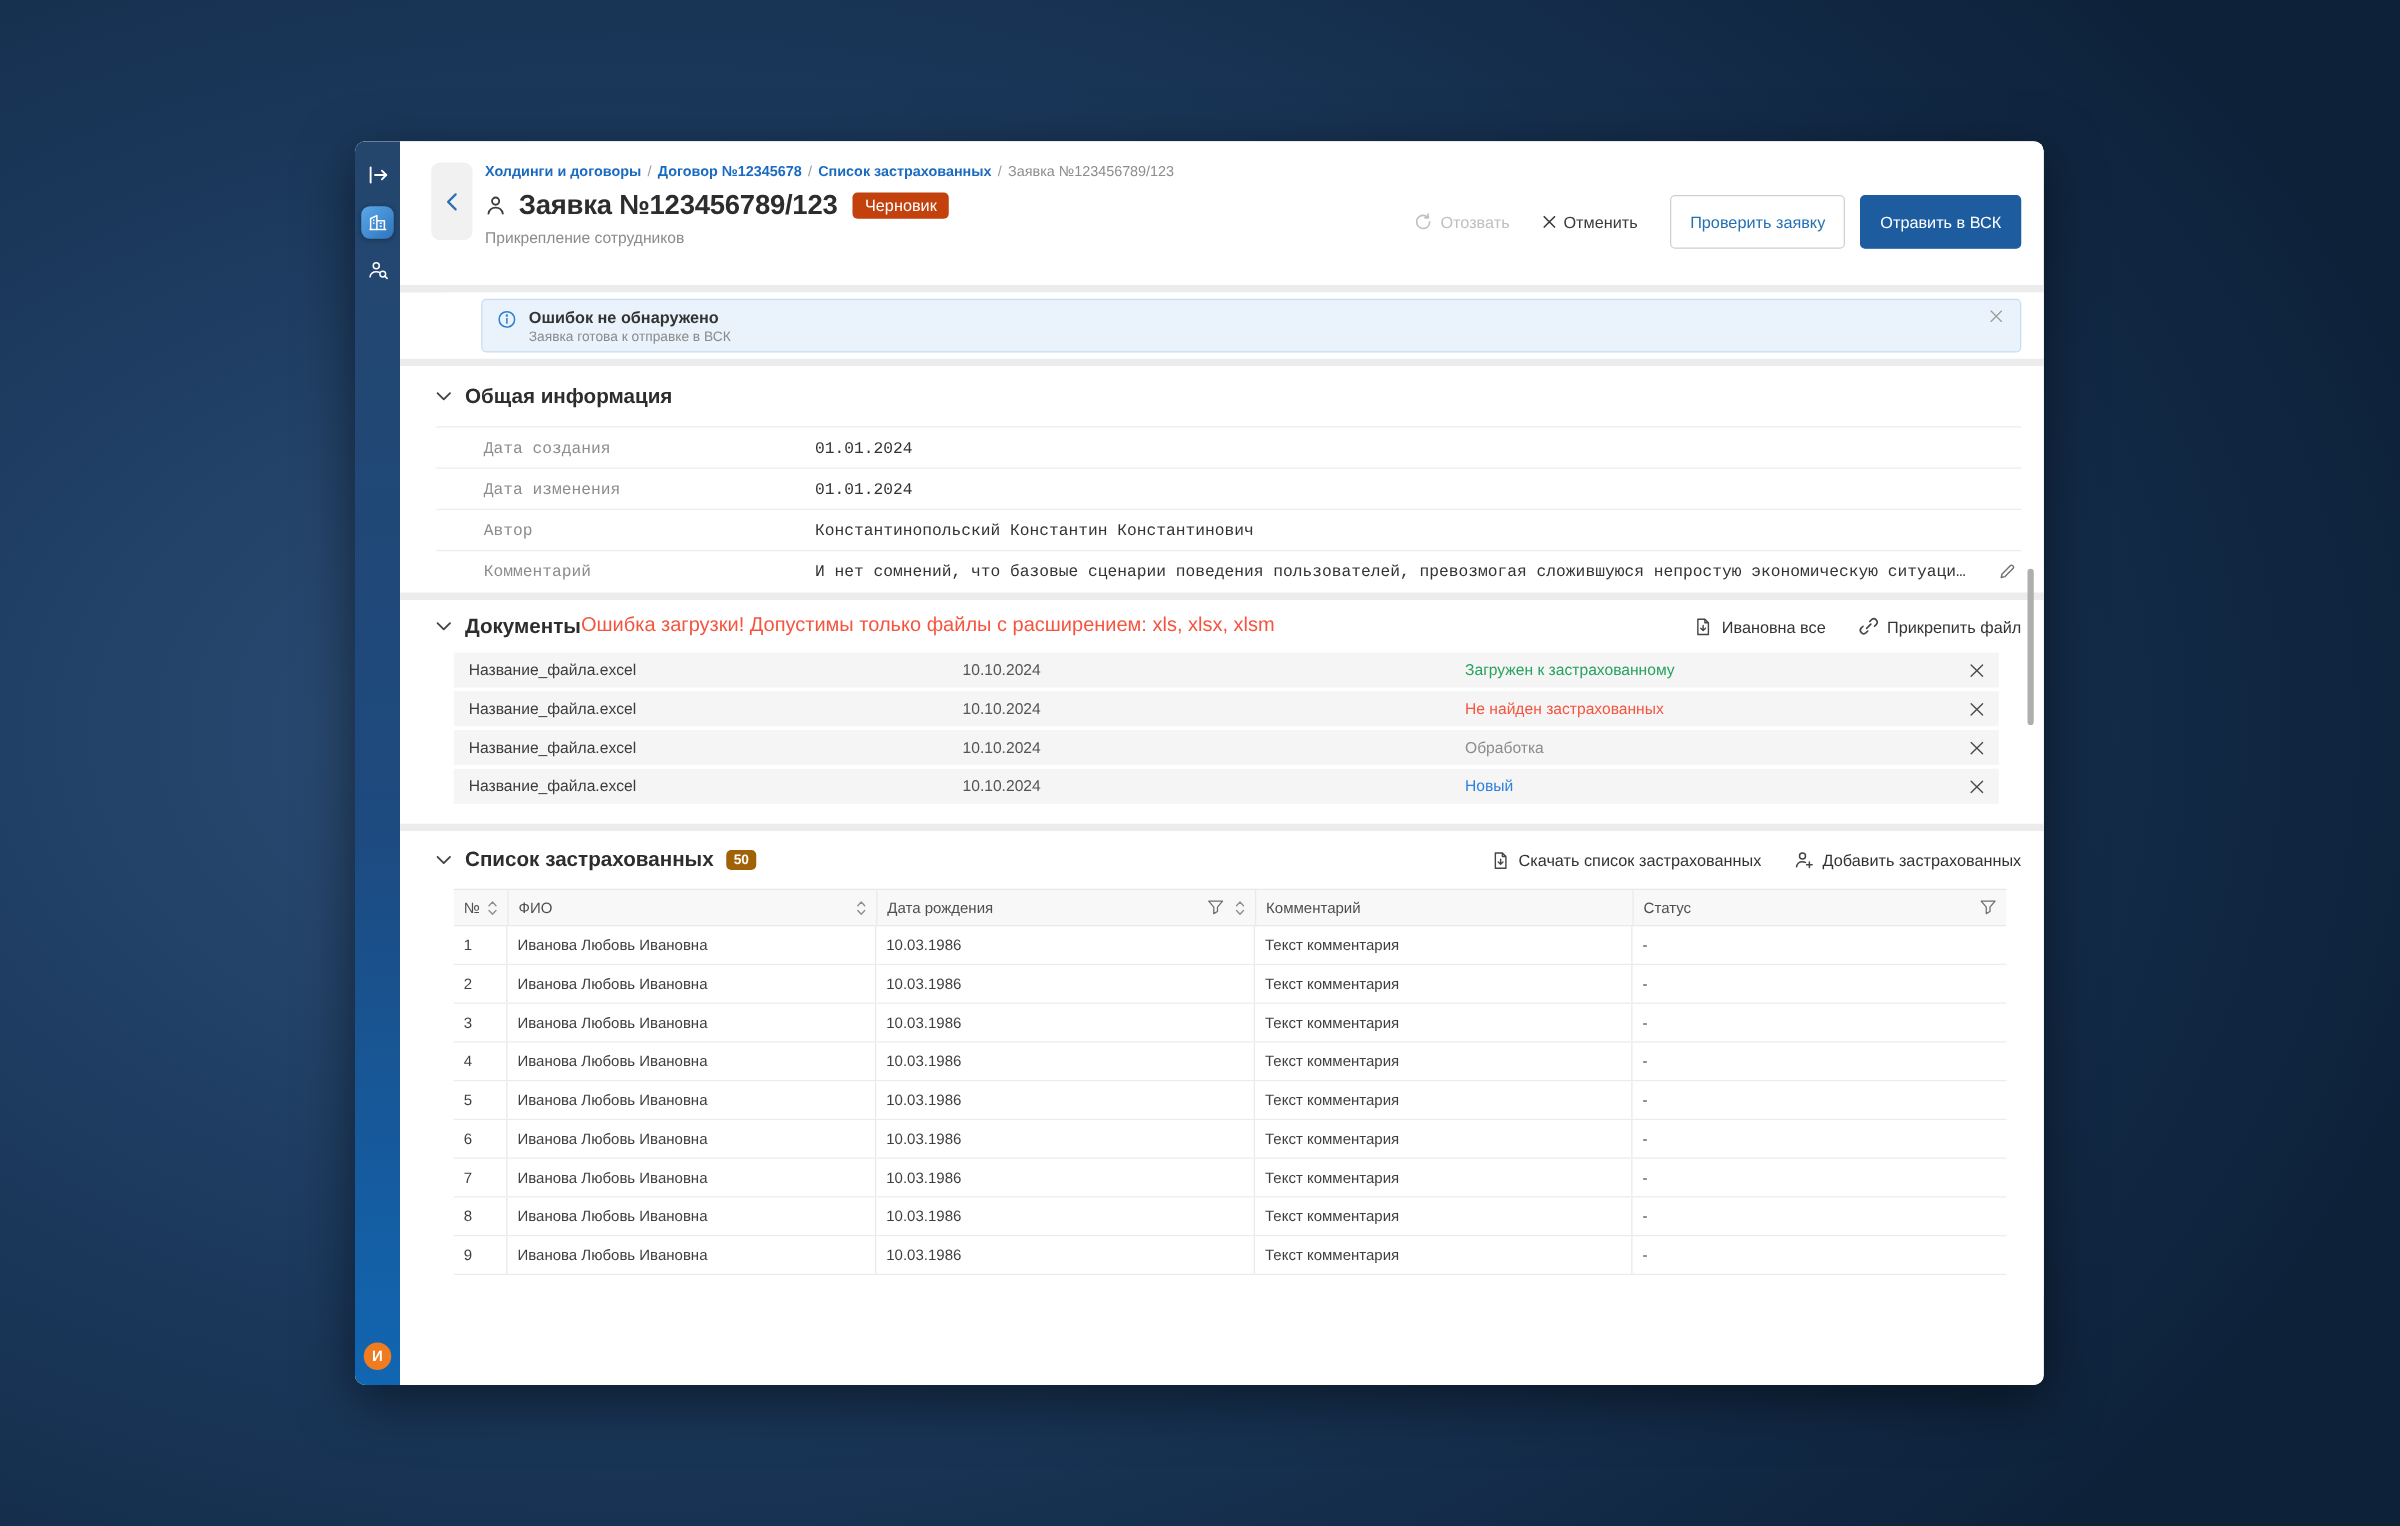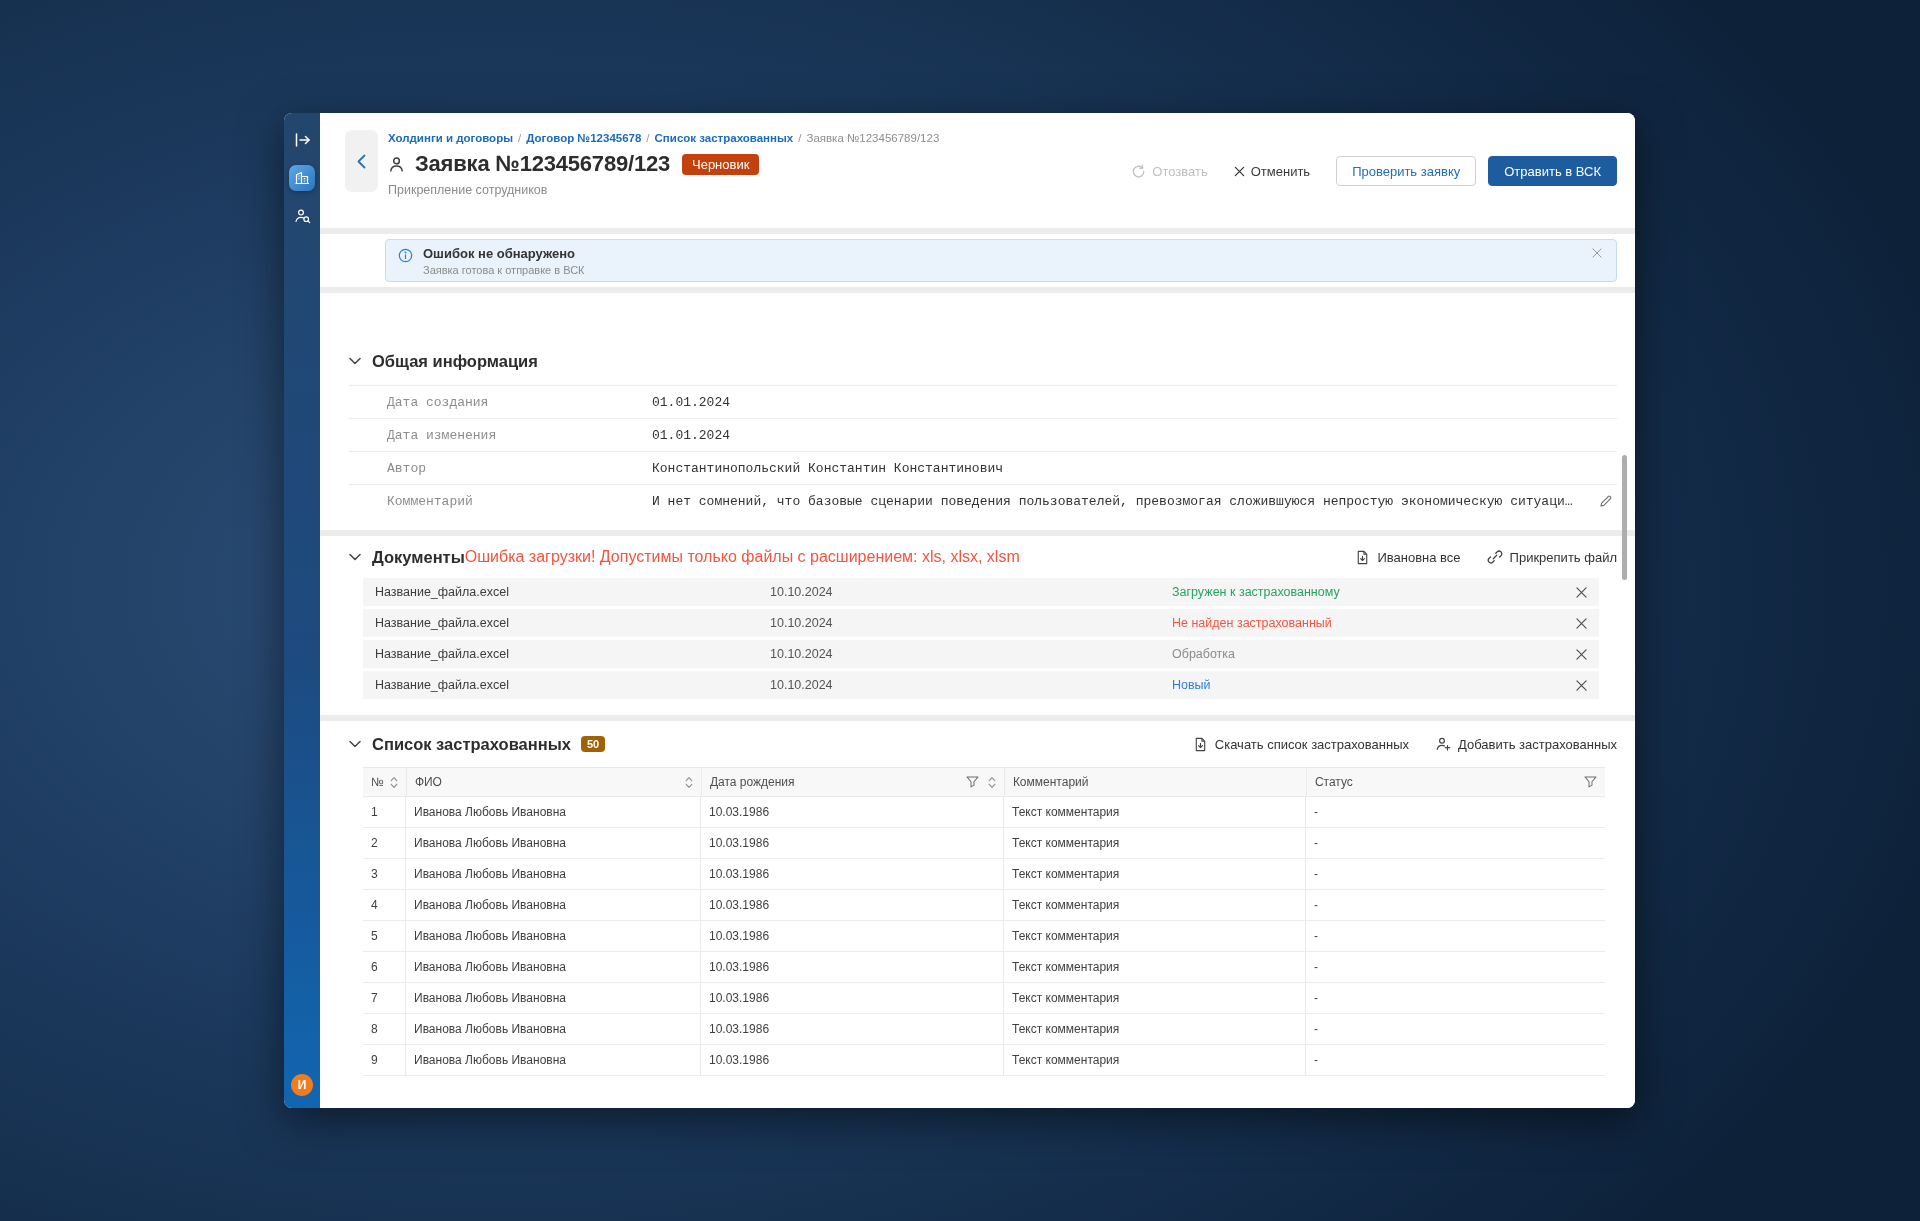--- a/index.html
+++ b/index.html
@@ -35,42 +35,42 @@
   .crumb-sep{color:#9a9a9a;}
   .title-row{display:flex;align-items:center;margin-top:6px;}
   .person-icon{display:flex;color:#3c3c3c;}
   h1{margin:0 0 0 10px;font-size:22px;font-weight:700;color:#2d2d2d;letter-spacing:-.2px;}
   .badge-draft{margin-left:12px;background:#c2410c;color:#fff;font-size:13px;padding:3px 10px;border-radius:4px;}
   .subtitle{margin-top:6px;font-size:12.5px;color:#8b8b8b;}
   .header-actions{position:absolute;right:18px;top:43px;display:flex;align-items:center;}
   .txt-btn{display:flex;align-items:center;gap:6px;font-size:13px;color:#3a3a3a;cursor:pointer;}
   .txt-btn.disabled{color:#bfbfbf;cursor:default;}
   .header-actions > * + *{margin-left:26px;}
-  .btn{height:30px;border-radius:4px;font-size:13px;padding:0 15px;cursor:pointer;font-family:inherit;}
+  .btn{height:43px;border-radius:4px;font-size:13px;padding:0 15px;cursor:pointer;font-family:inherit;}
   .btn.outline{background:#fff;border:1px solid #cfcfcf;color:#2470b3;}
   .btn.primary{background:#1d5c9f;border:1px solid #1d5c9f;color:#fff;margin-left:12px;}
   
   .card{background:#fff;padding:0 18px 0 29px;}
   .card-head{display:flex;align-items:center;height:48px;}
   .chev{display:flex;color:#444;margin-right:11px;cursor:pointer;}
   .card-title{font-size:16.5px;font-weight:700;color:#2d2d2d;}
   .head-actions{margin-left:auto;display:flex;align-items:center;gap:26px;}
   .head-action{display:flex;align-items:center;gap:7px;font-size:13px;color:#333;cursor:pointer;}
   .head-action svg{color:#444;}
   
   .banner-card{height:53px;box-sizing:border-box;padding-top:5px;margin-left:36px;}
   .banner{position:relative;height:43px;box-sizing:border-box;background:#eaf3fc;border:1px solid #c5ddf2;border-radius:4px;
     display:flex;padding:6px 12px;gap:10px;}
   .info-icon{color:#2d7fd3;margin-top:2px;display:flex;}
   .banner-title{font-size:13px;font-weight:700;color:#333;}
   .banner-sub{font-size:11px;color:#8b8b8b;margin-top:3px;}
   .banner-close{position:absolute;right:14px;top:8px;color:#9a9a9a;cursor:pointer;display:flex;}
   
   .general-card .card-head{border-bottom:1px solid #ececec;}
-  .general-card{padding-bottom:12px;margin-top:44px;}
+  .general-card{}
   .info-row{display:flex;align-items:center;height:33px;box-sizing:border-box;border-bottom:1px solid #ececec;padding-left:38px;font-family:Liberation Mono, monospace;}
   .info-row:last-child{border-bottom:none;}
   .info-label{flex:0 0 265px;font-size:13px;color:#8c8c8c;}
   .info-value{flex:1;font-size:13px;color:#333;white-space:nowrap;overflow:hidden;text-overflow:ellipsis;}
   .info-edit{flex:0 0 34px;display:flex;justify-content:flex-end;padding-right:4px;color:#707070;cursor:pointer;}
   
   .docs-card .card-head{height:42px;}
   .docs-error{font-size:16px;color:#f5543f;}
   .doc-rows{margin:0 18px 16px 14px;}
   .doc-row{height:28px;margin-bottom:3px;background:#f5f5f6;display:flex;align-items:center;padding:0 12px;font-size:12.5px;}
@@ -276,21 +276,21 @@
             <span class="doc-status" style="color: rgb(39, 163, 95);">Загружен к застрахованному</span>
             <span class="doc-close">
               <svg width="11" height="11" viewBox="0 0 12 12" stroke="currentColor" stroke-width="1.2" stroke-linecap="round" fill="none">
                 <path d="M1 1l10 10M11 1L1 11"></path>
               </svg>
             </span>
           </div>
           <div class="doc-row">
             <span class="doc-name">Название_файла.excel</span>
             <span class="doc-date">10.10.2024</span>
-            <span class="doc-status" style="color: rgb(245, 84, 63);">Не найден застрахованный</span>
+            <span class="doc-status" style="color: rgb(245, 84, 63);">Не найден застрахованных</span>
             <span class="doc-close">
               <svg width="11" height="11" viewBox="0 0 12 12" stroke="currentColor" stroke-width="1.2" stroke-linecap="round" fill="none">
                 <path d="M1 1l10 10M11 1L1 11"></path>
               </svg>
             </span>
           </div>
           <div class="doc-row">
             <span class="doc-name">Название_файла.excel</span>
             <span class="doc-date">10.10.2024</span>
             <span class="doc-status" style="color: rgb(140, 140, 140);">Обработка</span>

